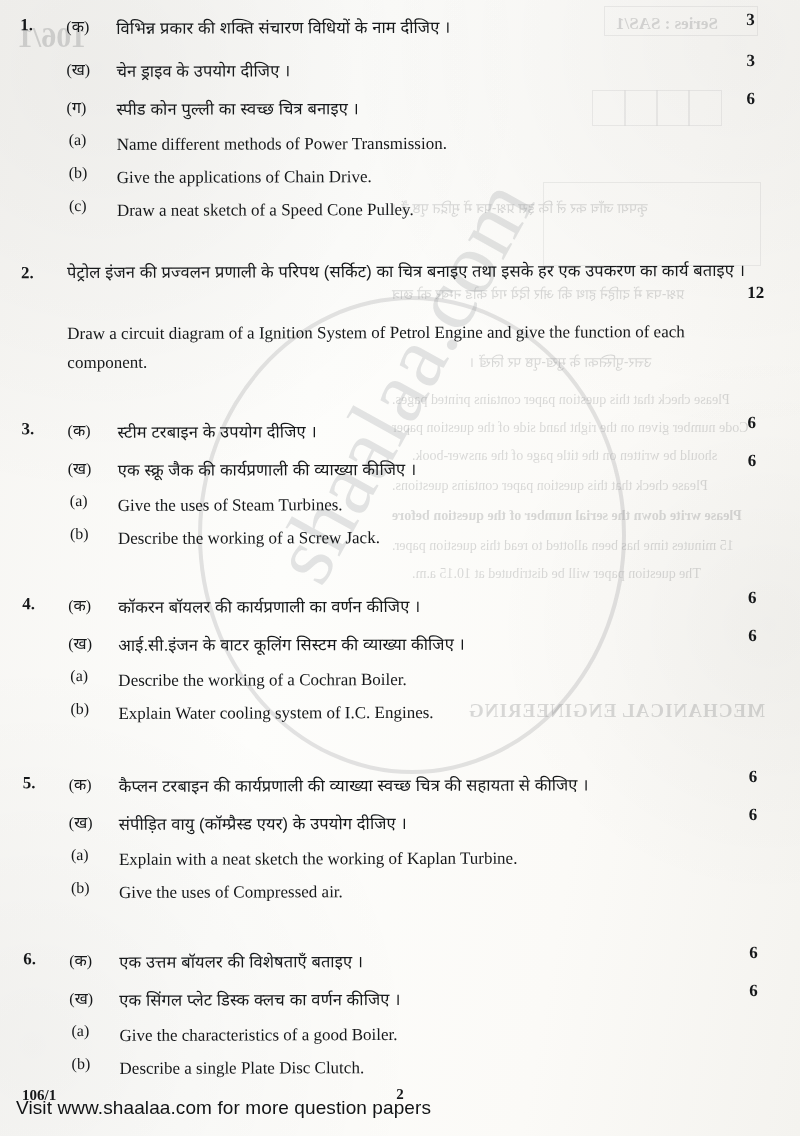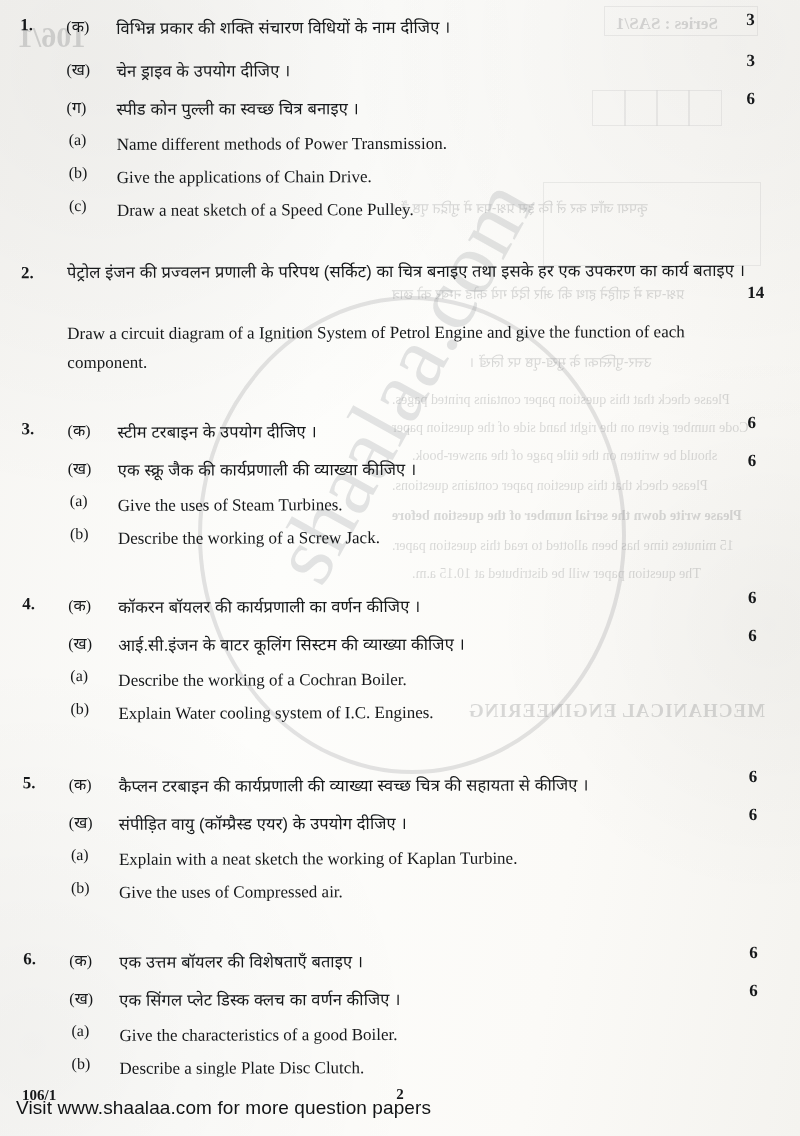--- a/index.html
+++ b/index.html
@@ -242,21 +242,21 @@
       <div class="txt txt-en" style="top:152px;">Give the applications of Chain Drive.</div>
 
       <div class="part part-en" style="top:186px;">(c)</div>
       <div class="txt txt-en" style="top:185px;">Draw a neat sketch of a Speed Cone Pulley.</div>
     </div>
 
     <div class="q-block" style="top:256px;">
       <div class="qnum" style="top:6px;">2.</div>
 
       <div class="txt txt-hi txt-hi-wide" style="top:0px;">पेट्रोल इंजन की प्रज्वलन प्रणाली के परिपथ (सर्किट) का चित्र बनाइए तथा इसके हर एक उपकरण का कार्य बताइए ।</div>
-      <div class="marks" style="top:28px;">14</div>
+      <div class="marks" style="top:28px;">12</div>
 
       <div class="txt txt-en txt-en-wide" style="top:62px;">Draw a circuit diagram of a Ignition System of Petrol Engine and give the function of each component.</div>
     </div>
 
     <div class="q-block" style="top:414px;">
       <div class="qnum" style="top:4px;">3.</div>
 
       <div class="part part-hi" style="top:4px;">(क)</div>
       <div class="txt txt-hi" style="top:2px;">स्टीम टरबाइन के उपयोग दीजिए ।</div>
       <div class="marks" style="top:0px;">6</div>

